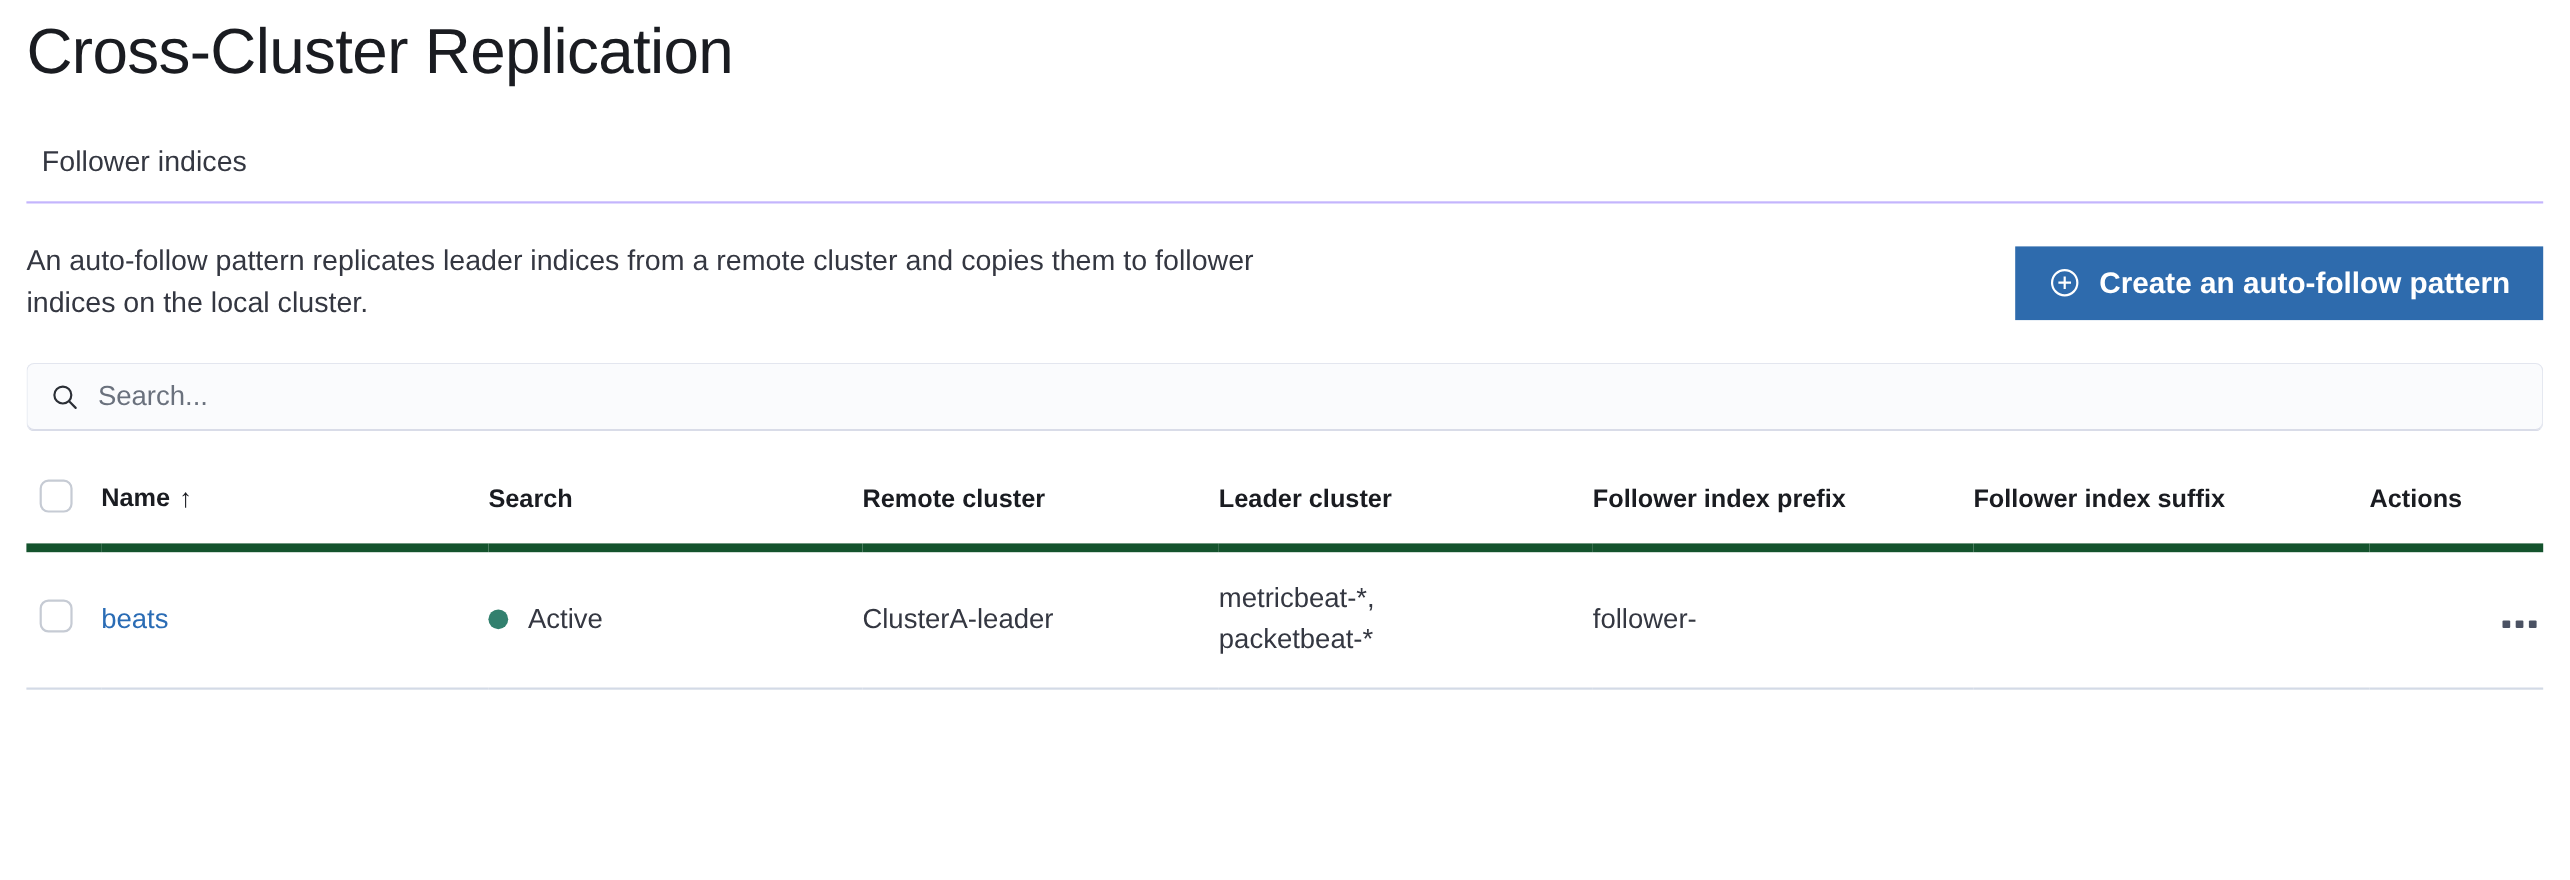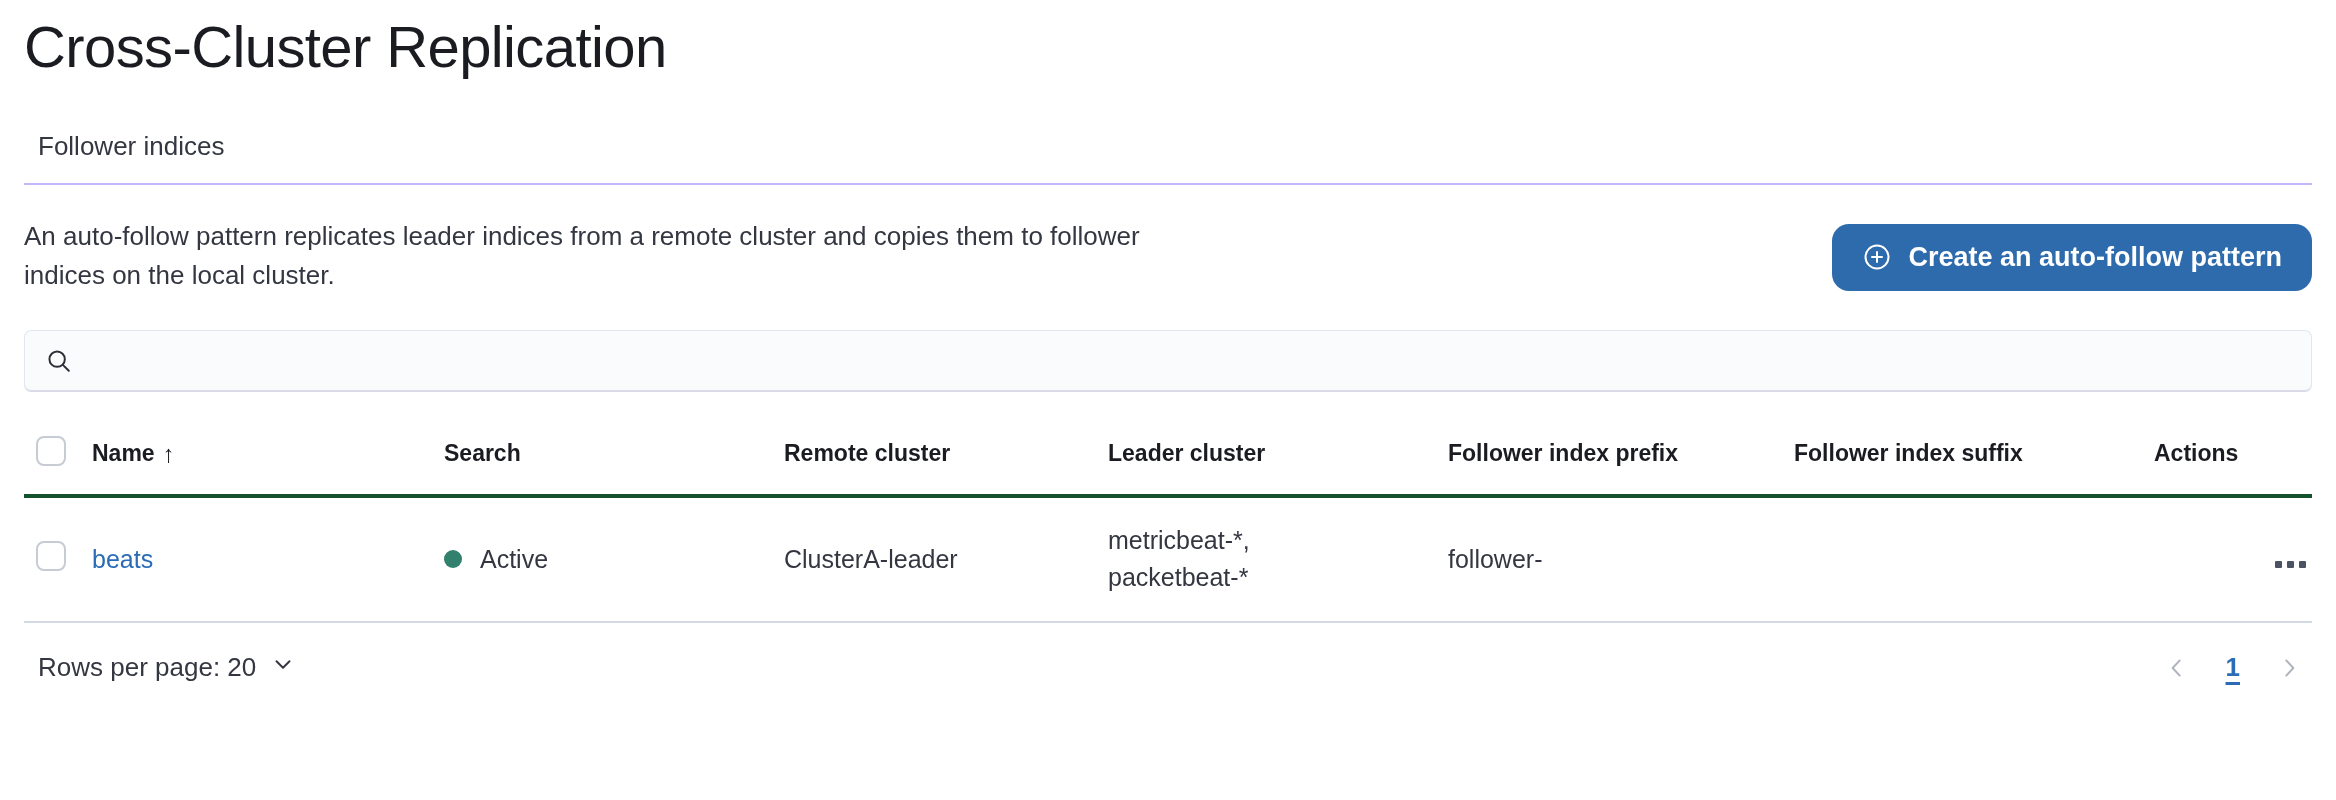--- a/index.html
+++ b/index.html
@@ -87,21 +87,21 @@
     max-width: 1150px;
   }
   .create-btn {
     flex: none;
     display: inline-flex;
     align-items: center;
     gap: 16px;
     background: #2e6bad;
     color: #ffffff;
     border: none;
-    border-radius: 17px;
+    border-radius: 0;
     font-family: inherit;
     font-size: 27px;
     font-weight: 600;
     padding: 18px 30px;
     cursor: pointer;
     white-space: nowrap;
     margin-top: 2px;
   }
   .create-btn svg { display: block; }
 
@@ -138,21 +138,21 @@
     margin-top: 30px;
     border-collapse: collapse;
     table-layout: fixed;
   }
   .table th {
     text-align: left;
     font-size: 23px;
     font-weight: 700;
     color: #1a1c21;
     padding: 14px 0 22px 0;
-    border-bottom: 4px solid #14532d;
+    border-bottom: 8px solid #14532d;
     vertical-align: middle;
     white-space: nowrap;
   }
   .table td {
     font-size: 25px;
     color: #343741;
     padding: 24px 0;
     border-bottom: 2px solid #d3dae6;
     vertical-align: middle;
   }
@@ -287,20 +287,21 @@
     </button>
   </div>
 
   <div class="search-bar">
     <span>
       <svg width="28" height="28" viewBox="0 0 24 24" fill="none" stroke="#2b2f36" stroke-width="1.7" stroke-linecap="round">
         <circle cx="10.4" cy="10.4" r="6.6"></circle>
         <line x1="15.3" y1="15.3" x2="20.4" y2="20.4"></line>
       </svg>
     </span>
+    <input class="search-input" type="text" placeholder="Search..." style="">
   </div>
 
   <table class="table">
     <thead>
       <tr>
         <th class="col-check">
           <span class="checkbox"></span>
         </th>
         <th class="col-name">
           <span>Name</span><span class="sort-arrow">↑</span>
@@ -350,38 +351,14 @@
           <span class="actions-dots">
             <i></i>
               <i></i>
               <i></i>
           </span>
         </td>
       </tr>
     </tbody>
   </table>
 
-  <div class="table-footer">
-    <button class="rows-per-page">
-      <span>Rows per page: 20</span>
-      <span>
-        <svg width="26" height="26" viewBox="0 0 24 24" fill="none" stroke="#343741" stroke-width="1.8" stroke-linecap="round" stroke-linejoin="round">
-          <polyline points="6,9.5 12,15.5 18,9.5"></polyline>
-        </svg>
-      </span>
-    </button>
-
-    <div class="pagination">
-      <span class="page-arrow">
-        <svg width="26" height="26" viewBox="0 0 24 24" fill="none" stroke="#afb3bd" stroke-width="1.8" stroke-linecap="round" stroke-linejoin="round">
-          <polyline points="14.5,5 8,12 14.5,19"></polyline>
-        </svg>
-      </span>
-      <span class="page-num">1</span>
-      <span class="page-arrow">
-        <svg width="26" height="26" viewBox="0 0 24 24" fill="none" stroke="#afb3bd" stroke-width="1.8" stroke-linecap="round" stroke-linejoin="round">
-          <polyline points="9.5,5 16,12 9.5,19"></polyline>
-        </svg>
-      </span>
-    </div>
-  </div>
 
 </div>
 
 </body></html>

